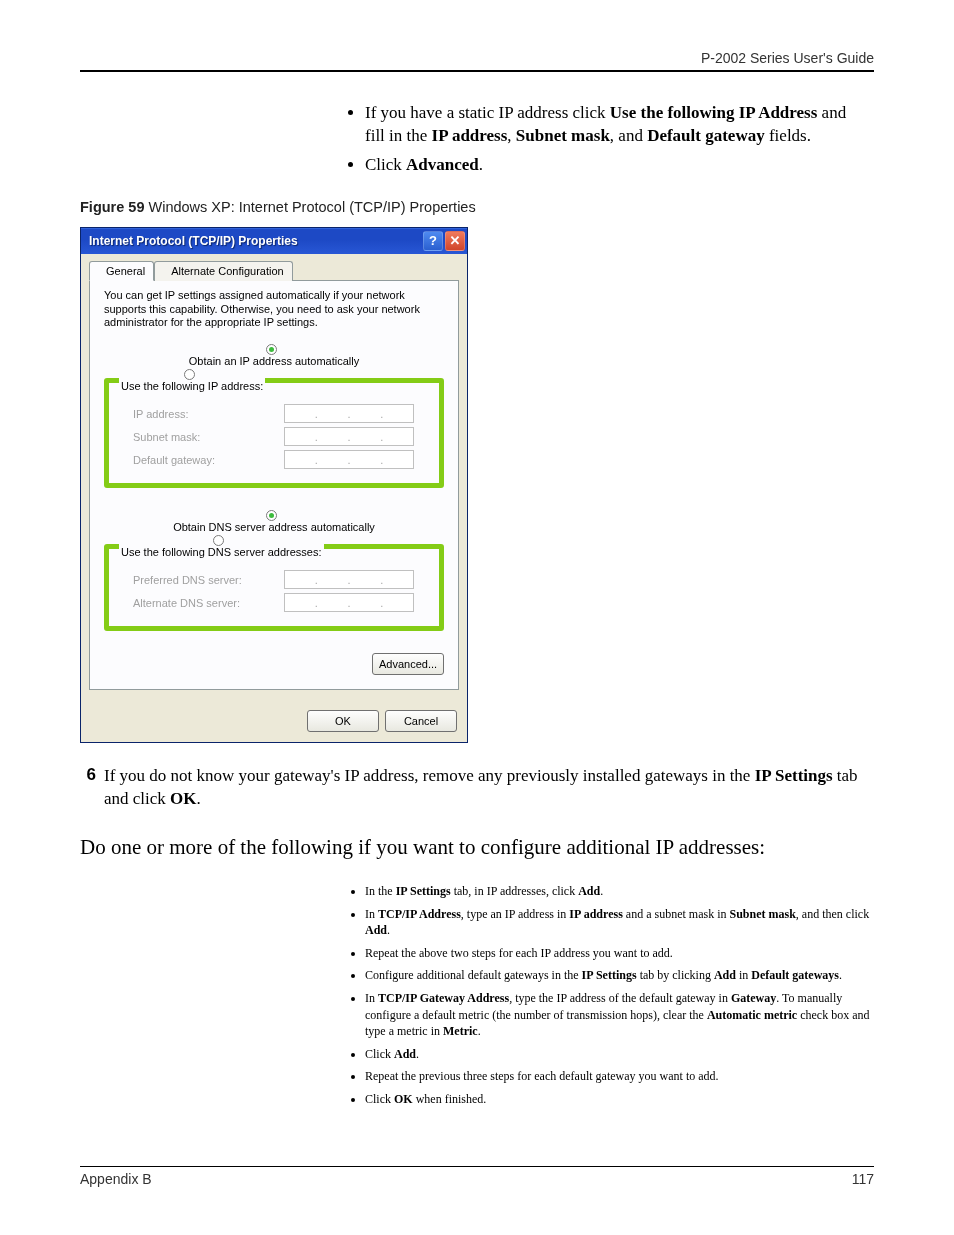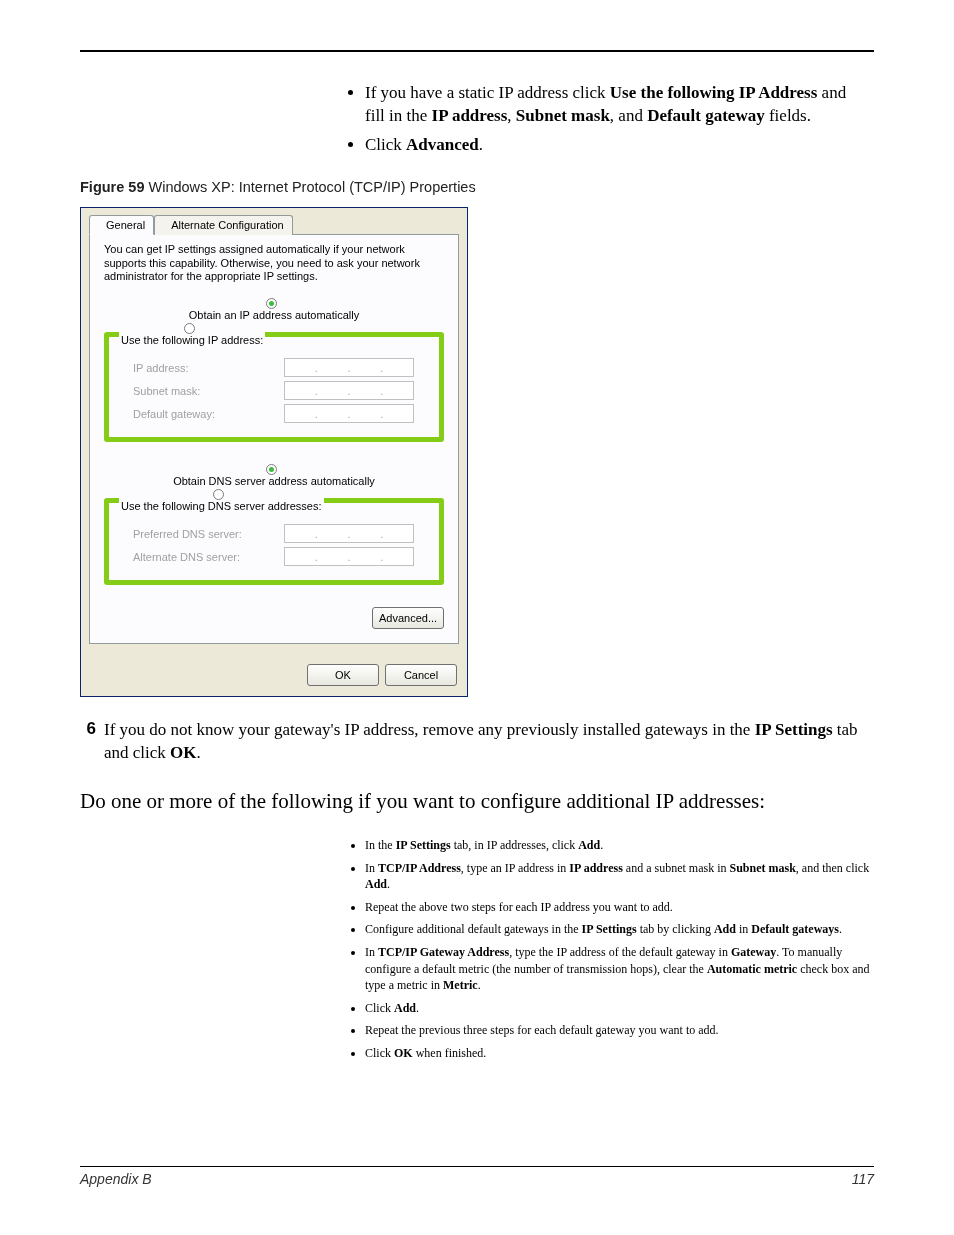--- a/index.html
+++ b/index.html
@@ -217,54 +217,59 @@
 
     
     .footer {
       position: absolute;
       left: 80px;
       bottom: 48px;
       width: 794px;
       font-family: Arial, Helvetica, sans-serif;
       font-size: 14px;
       color: #333;
-      font-style: italic;
     }
     .footer hr {
       border: none;
       border-top: 1.5px solid #000;
       margin-bottom: 4px;
     }
     .footer-row {
       display: flex;
       justify-content: space-between;
     }
 
     b { font-weight: bold; }
   </style>
 </head>
 <body>
 
 <div class="page-wrap">
+  <div class="header-right">P-2002 Series User's Guide</div>
   <hr class="hr-top">
 
   <ul class="bullet-list-top">
     <li>
       <span>If you have a static IP address click </span><b>Use the following IP Address</b><span> and fill in the </span><b>IP address</b><span>, </span><b>Subnet mask</b><span>, and </span><b>Default gateway</b><span> fields.</span>
     </li>
     <li>
       <span>Click </span><b>Advanced</b><span>.</span>
     </li>
   </ul>
 
   <div class="figure-caption">
     <span class="fig-label">Figure 59</span><span>   Windows XP: Internet Protocol (TCP/IP) Properties</span>
   </div>
 
   <div class="xp-dialog">
+    <div class="xp-titlebar">
+      <div class="xp-title">Internet Protocol (TCP/IP) Properties</div>
+      <div class="xp-tb-btn xp-help">?</div>
+      <div class="xp-tb-btn xp-close">✕</div>
+    </div>
     <div class="xp-body">
       <div class="xp-tabs">
         <div class="xp-tab active">General</div>
         <div class="xp-tab">Alternate Configuration</div>
       </div>
       <div class="xp-panel">
         <div class="xp-desc">You can get IP settings assigned automatically if your network supports this capability. Otherwise, you need to ask your network administrator for the appropriate IP settings.</div>
 
         <div class="xp-radio-row">
           <span class="xp-radio selected"></span>

